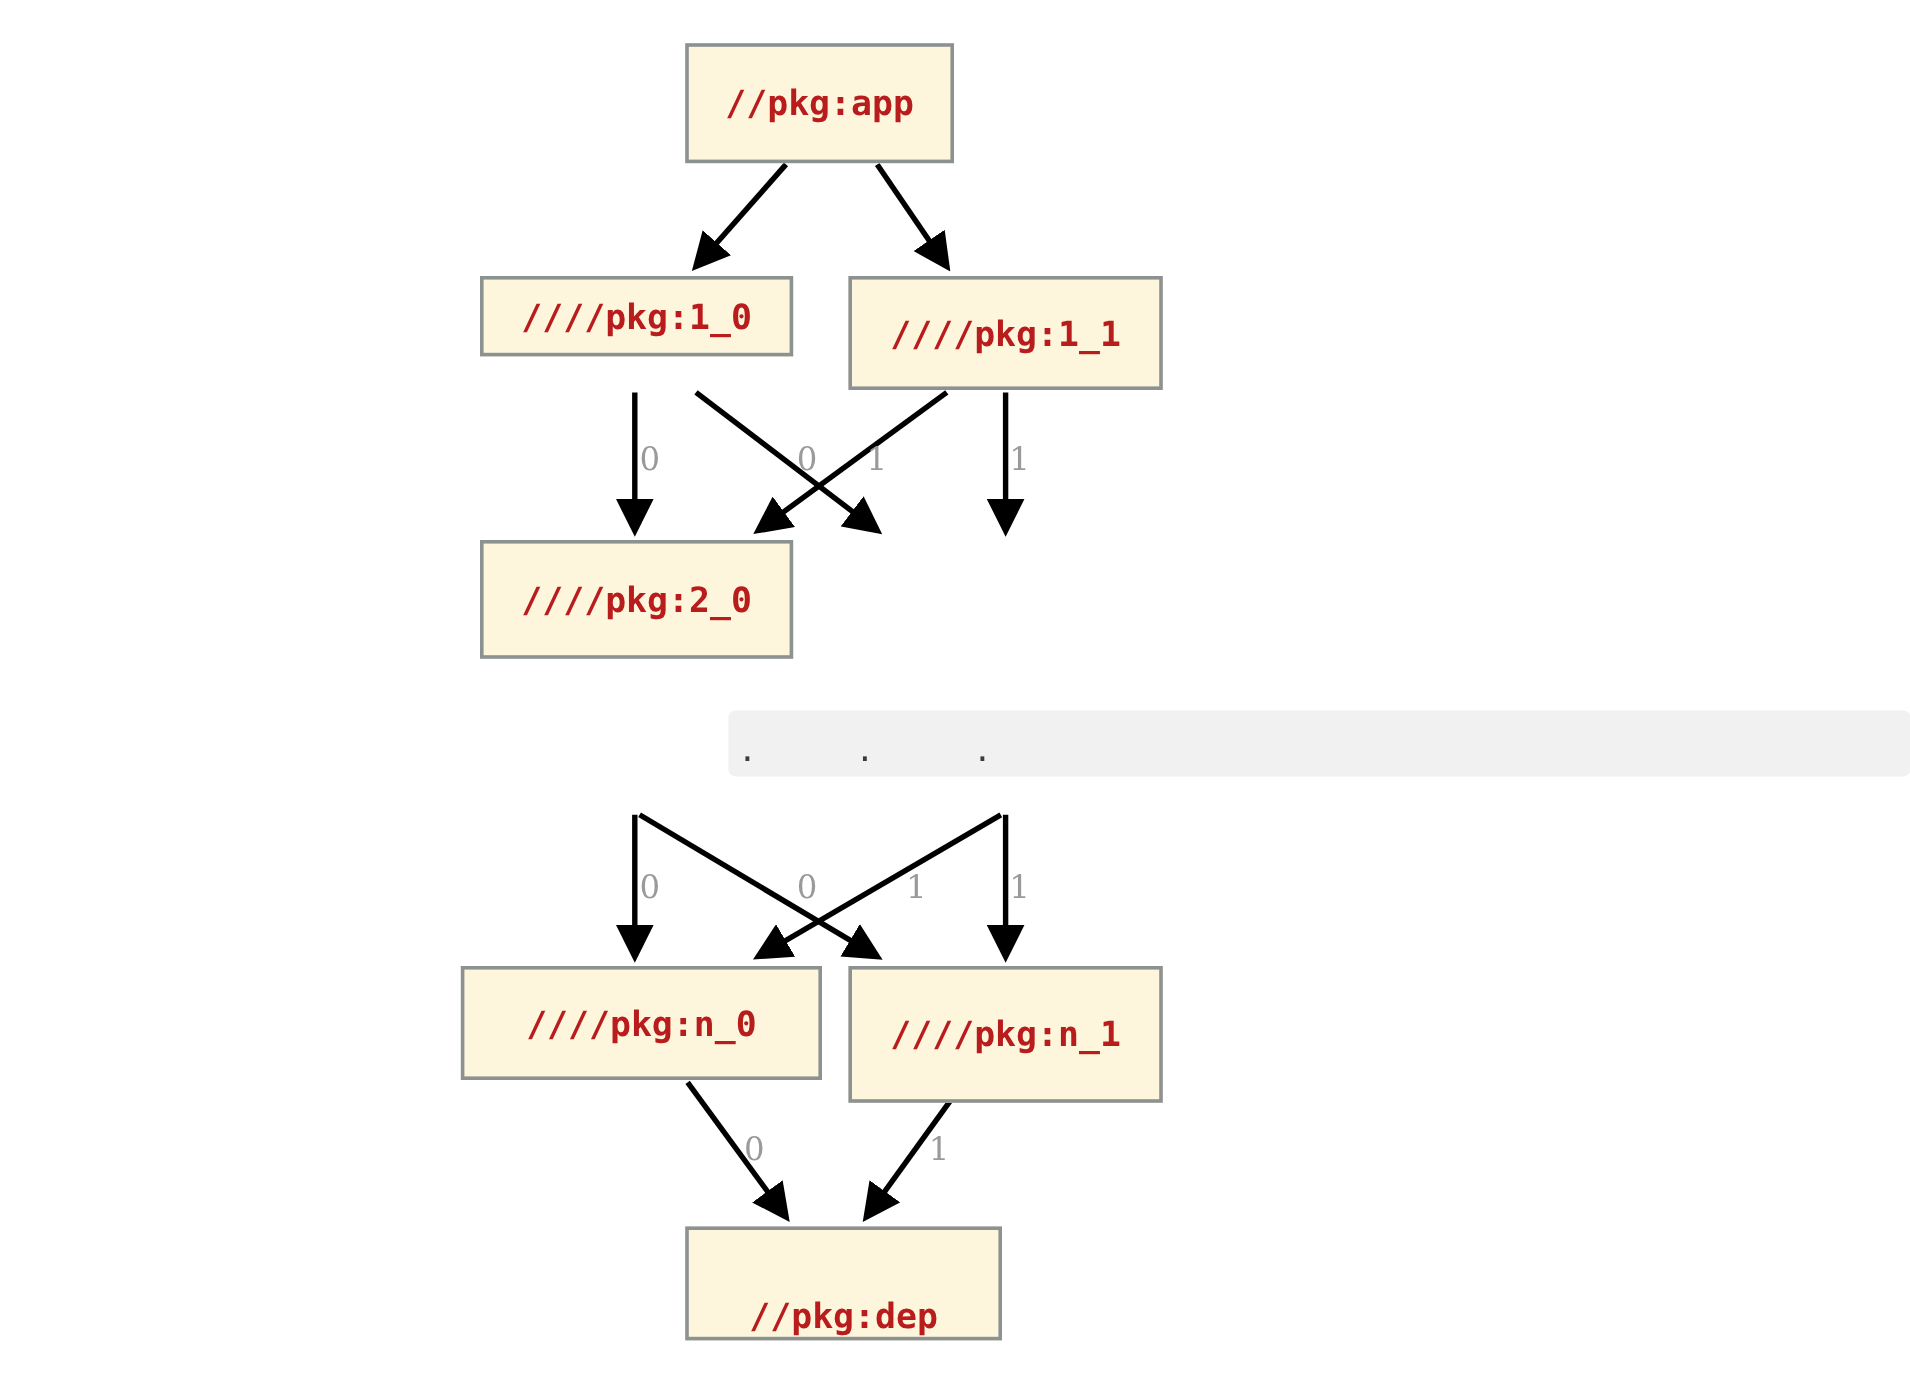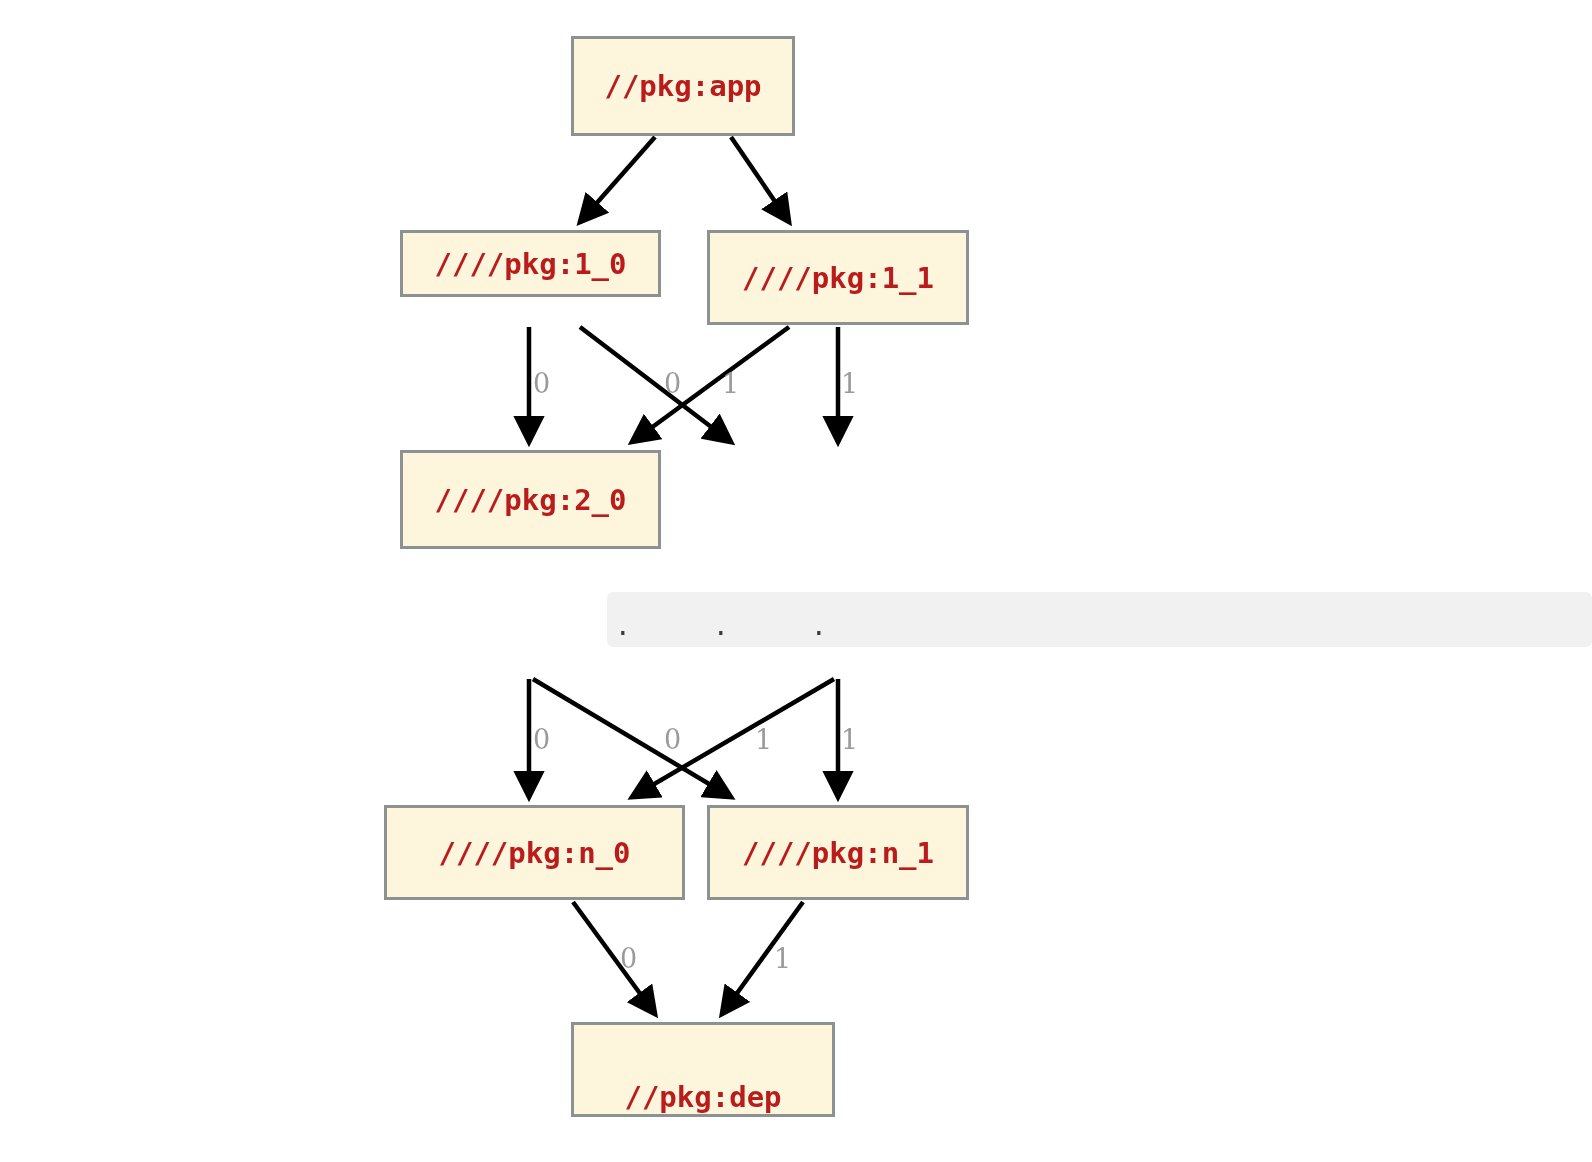--- a/index.html
+++ b/index.html
@@ -144,21 +144,21 @@
 
   <div class="node-box" style="left:400px; top:450px; width:261px; height:99px;">
     <span class="node-label">////pkg:2_0</span>
   </div>
 
 
   <div class="node-box" style="left:384px; top:805px; width:301px; height:95px;">
     <span class="node-label">////pkg:n_0</span>
   </div>
 
-  <div class="node-box" style="left:707px; top:805px; width:262px; height:95px;">
+  <div class="node-box" style="left:707px; top:805px; width:262px; height:114px;">
     <span class="node-label">////pkg:n_1</span>
   </div>
 
   <div class="node-box" style="left:571px; top:1022px; width:264px; height:95px;align-items:flex-end;">
     <span class="node-label">//pkg:dep</span>
   </div>
 
   <span class="edge-label" style="left:533px; top:370px;">0</span>
   <span class="edge-label" style="left:664px; top:370px;">0</span>
   <span class="edge-label" style="left:722px; top:370px;">1</span>

